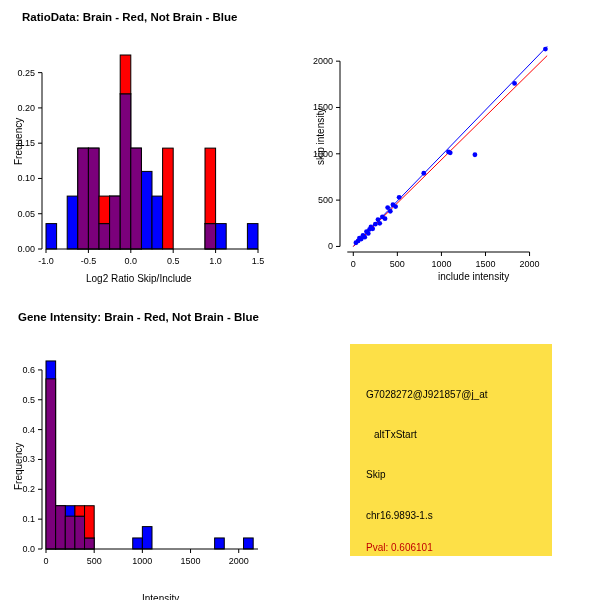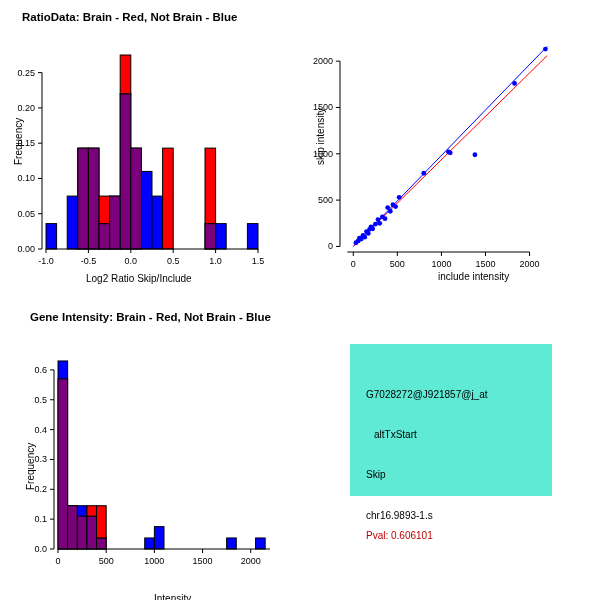--- a/index.html
+++ b/index.html
@@ -2,21 +2,21 @@
 <html><head>
 <meta charset="utf-8">
 <style>
   html,body{margin:0;padding:0;}
   body{width:600px;height:600px;background:#ffffff;font-family:"Liberation Sans",sans-serif;position:relative;overflow:hidden;}
   .panel{position:absolute;}
   .ptitle{font-size:11.5px;font-weight:bold;color:#000;white-space:nowrap;}
   .axlabel{font-size:10px;color:#000;white-space:nowrap;}
   svg{display:block;}
   .rot{transform:rotate(-90deg);transform-origin:left top;}
-  #infobox{position:absolute;left:350px;top:344px;width:202px;height:152px;background:#5eead4;}
+  #infobox{position:absolute;left:350px;top:344px;width:202px;height:212px;background:#fde047;}
   #infobox .line{position:absolute;font-size:10px;color:#000;white-space:nowrap;}
   #infobox .pval{color:#c00000;}
 </style>
 </head>
 <body>
 
 <div class="panel" id="p1" style="left:0;top:0;width:300px;height:300px;text-align:center;">
   <div class="ptitle" style="position:absolute;left:22px;top:11px;">RatioData: Brain - Red, Not Brain - Blue</div>
   <div class="axlabel rot" style="position:absolute;left:13px;top:165px;">Frequency</div>
   <div class="axlabel" style="position:absolute;left:86px;top:273px;">Log2 Ratio Skip/Include</div>
@@ -125,21 +125,21 @@
       <text x="33" y="203.12121212121212" font-size="9" font-family="Liberation Sans, sans-serif" fill="#000" text-anchor="end">500</text>
       <line x1="40" y1="153.80086580086578" x2="36" y2="153.80086580086578" stroke="#000" stroke-width="1"></line>
       <text x="33" y="156.80086580086578" font-size="9" font-family="Liberation Sans, sans-serif" fill="#000" text-anchor="end">1000</text>
       <line x1="40" y1="107.48051948051949" x2="36" y2="107.48051948051949" stroke="#000" stroke-width="1"></line>
       <text x="33" y="110.48051948051949" font-size="9" font-family="Liberation Sans, sans-serif" fill="#000" text-anchor="end">1500</text>
       <line x1="40" y1="61.16017316017317" x2="36" y2="61.16017316017317" stroke="#000" stroke-width="1"></line>
       <text x="33" y="64.16017316017317" font-size="9" font-family="Liberation Sans, sans-serif" fill="#000" text-anchor="end">2000</text>
     </svg>
 </div>
 
-<div class="panel" id="p3" style="left:12px;top:300px;width:330px;height:300px;">
+<div class="panel" id="p3" style="left:0;top:300px;width:330px;height:300px;">
   <div class="ptitle" style="position:absolute;left:18px;top:11px;">Gene Intensity: Brain - Red, Not Brain - Blue</div>
   <div class="axlabel rot" style="position:absolute;left:13px;top:190px;">Frequency</div>
   <div class="axlabel" style="position:absolute;left:142px;top:279px;margin-top:14px;">Intensity</div>
   <svg id="svg3" width="330" height="300" style="position:absolute;left:0;top:0;">
       <rect x="46" y="60.95454545454547" width="9.63636363636364" height="188.04545454545453" fill="#0000ff" stroke="#000000"></rect>
       <rect x="55.63636363636364" y="205.71969696969697" width="9.63636363636364" height="43.28030303030303" fill="#0000ff" stroke="#000000"></rect>
       <rect x="65.27272727272728" y="205.71969696969697" width="9.636363636363626" height="43.28030303030303" fill="#0000ff" stroke="#000000"></rect>
       <rect x="74.9090909090909" y="216.16666666666669" width="9.63636363636364" height="32.833333333333314" fill="#0000ff" stroke="#000000"></rect>
       <rect x="84.54545454545455" y="237.95606060606062" width="9.63636363636364" height="11.043939393939382" fill="#0000ff" stroke="#000000"></rect>
       <rect x="132.72727272727275" y="237.95606060606062" width="9.636363636363626" height="11.043939393939382" fill="#0000ff" stroke="#000000"></rect>
@@ -180,14 +180,14 @@
       <line x1="238.72727272727272" y1="249" x2="238.72727272727272" y2="253" stroke="#000" stroke-width="1"></line>
       <text x="238.72727272727272" y="264" font-size="9" font-family="Liberation Sans, sans-serif" fill="#000" text-anchor="middle">2000</text>
     </svg>
 </div>
 
 <div id="infobox">
   <div class="line" style="left:16px;top:45px;">G7028272@J921857@j_at</div>
   <div class="line" style="left:16px;top:85px;margin-left:8px;">altTxStart</div>
   <div class="line" style="left:16px;top:125px;">Skip</div>
   <div class="line" style="left:16px;top:166px;text-align:center;">chr16.9893-1.s</div>
-  <div class="line pval" style="left:16px;top:186px;">Pval: 0.606101</div>
+  <div class="line pval" style="left:16px;top:198px;">Pval: 0.606101</div>
 </div>
 
 </body></html>

